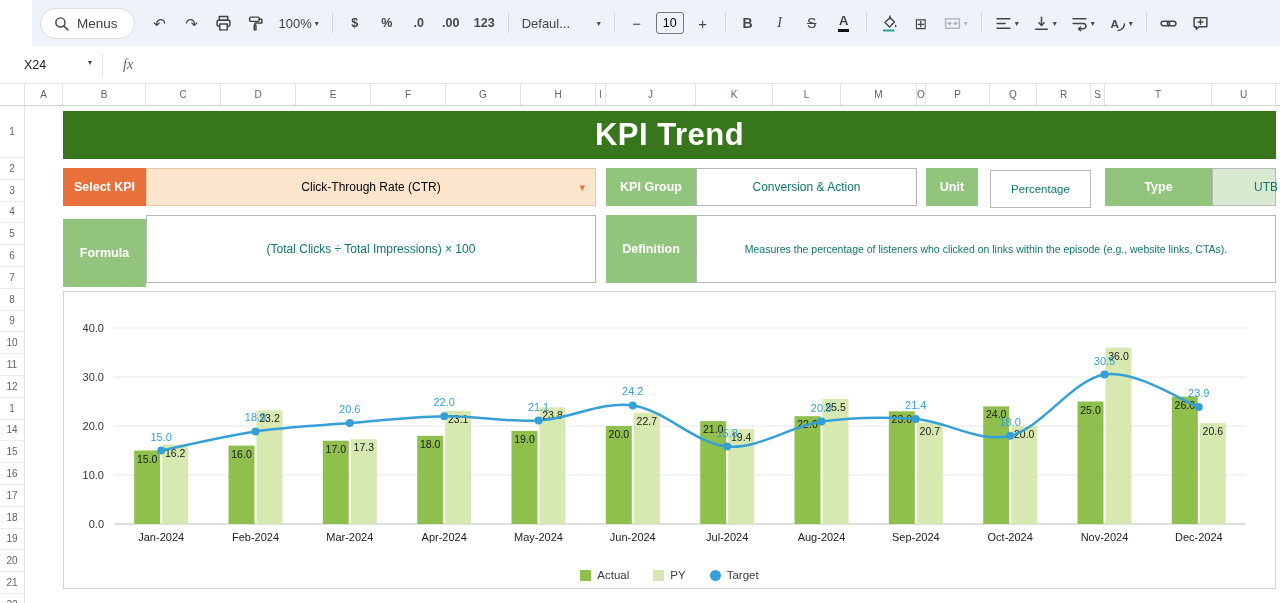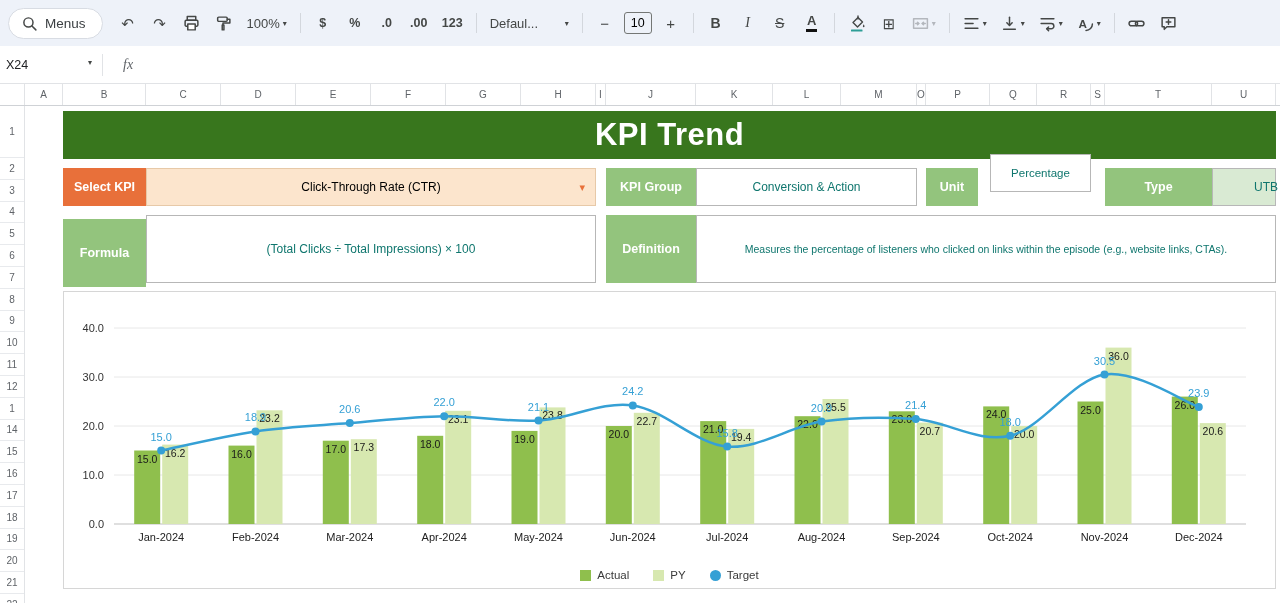--- a/index.html
+++ b/index.html
@@ -1,21 +1,21 @@
 <!DOCTYPE html>
 <html style="--banner-green: #38761d; --label-green: #93c47d; --select-orange: #e8703a; --select-fill: #fce5cd; --type-fill: #d9ead3;"><head>
 <meta charset="utf-8">
 <style>
   * { box-sizing: border-box; margin: 0; padding: 0; }
   html,body { width:1280px; height:603px; overflow:hidden; background:#fff;
               font-family:"Liberation Sans", sans-serif; }
 
   
   .toolbar { height:46px; background:#eef2f9; display:flex; align-items:center;
-             padding:0 10px 0 8px; gap:6px; }
+             padding:0 10px 0 8px; gap:6px;margin-left:32px; }
   .menus-pill { display:flex; align-items:center; gap:7px; background:#fff;
                 border:1px solid #d8dce3; border-radius:18px; padding:0 16px 0 12px;
                 height:31px; font-size:13.5px; color:#3c4043; margin-right:6px; cursor:pointer; }
   .tbtn { height:28px; min-width:26px; display:flex; align-items:center; justify-content:center;
           border-radius:4px; font-size:13px; color:#444746; padding:0 4px; gap:3px; cursor:pointer; }
   .tbtn .glyph { font-size:15px; line-height:1; }
   .tbtn.small-txt { font-size:12.5px; font-weight:600; }
   .sep { width:1px; height:20px; background:#d3d7dd; margin:0 3px; flex:none; }
   .caret { font-size:8px; color:#444746; }
   .caret.dim { color:#b3b7bd; }
@@ -27,21 +27,21 @@
   .strike-g { text-decoration:line-through; font-size:14px; }
   .acolor-g { font-weight:600; font-size:13px; border-bottom:3px solid #111; line-height:1.1; padding:0 1px 1px; }
   .icon16 { width:17px; height:17px; display:block; }
   .icon16 * { stroke:#444746; stroke-width:1.4; fill:none; stroke-linecap:round; stroke-linejoin:round; }
   .icon16 .filled { fill:#444746; stroke:none; }
   .icon16.dim * { stroke:#b3b7bd; }
 
   
   .formula-bar { height:38px; background:#fff; border-bottom:1px solid #e1e3e6;
                  display:flex; align-items:center; }
-  .name-box { width:102px; padding:0 10px 0 6px; display:flex; align-items:flex-start;
+  .name-box { width:102px; padding:0 10px 0 24px; display:flex; align-items:flex-start;
               justify-content:space-between; font-size:12.5px; color:#202124; cursor:pointer; }
   .fb-sep { width:1px; height:22px; background:#e1e3e6; }
   .fx { font-family:"Liberation Serif",serif; font-style:italic; color:#5f6368;
         font-size:14px; margin-left:20px; }
 
   
   .col-headers { display:flex; height:22px; background:#fff; border-bottom:1px solid #cfd2d6; }
   .corner { width:25px; flex:none; border-right:1px solid #e1e3e6; }
   .col-h { flex:none; border-right:1px solid #e1e3e6; display:flex; align-items:center;
            justify-content:center; font-size:10px; color:#5f6368; overflow:visible; cursor:pointer; }
@@ -298,21 +298,21 @@
     </div>
 
     <div class="abs box-label orange" style="left:38px;top:62px;width:83px;height:38px;">Select KPI</div>
     <div class="abs kpi-select" style="left:121px;top:62px;width:450px;height:38px;">
       <span>Click-Through Rate (CTR)</span>
       <span class="dd">▾</span>
     </div>
     <div class="abs box-label" style="left:581px;top:62px;width:90px;height:38px;">KPI Group</div>
     <div class="abs box-value" style="left:671px;top:62px;width:221px;height:38px;">Conversion &amp; Action</div>
     <div class="abs box-label" style="left:901px;top:62px;width:52px;height:38px;text-align:center;">Unit</div>
-    <div class="abs box-value" style="left:965px;top:48px;width:101px;height:38px;font-size:11.5px;">Percentage</div>
+    <div class="abs box-value" style="left:965px;top:64px;width:101px;height:38px;font-size:11.5px;">Percentage</div>
     <div class="abs box-label" style="left:1080px;top:62px;width:107px;height:38px;">Type</div>
     <div class="abs box-value type-value" style="left:1187px;top:62px;width:64px;height:38px;">UTB</div>
 
     <div class="abs box-label" style="left:38px;top:113px;width:83px;height:68px;">Formula</div>
     <div class="abs box-value" style="left:121px;top:109px;width:450px;height:68px;">(Total Clicks ÷ Total Impressions) × 100</div>
     <div class="abs box-label" style="left:581px;top:109px;width:90px;height:68px;">Definition</div>
     <div class="abs box-value nowrap" style="left:671px;top:109px;width:580px;height:68px;font-size:10.5px;">Measures the percentage of listeners who clicked on links within the episode (e.g., website links, CTAs).</div>
 
     <div class="abs chart-box">
       <svg id="chart-svg" width="1209" height="238">

